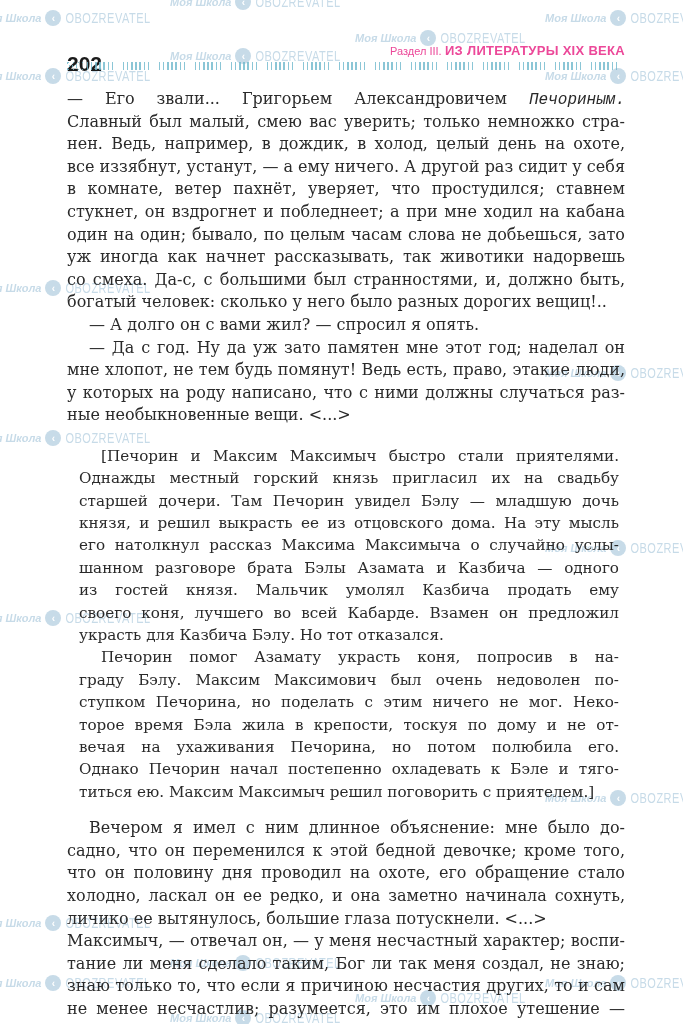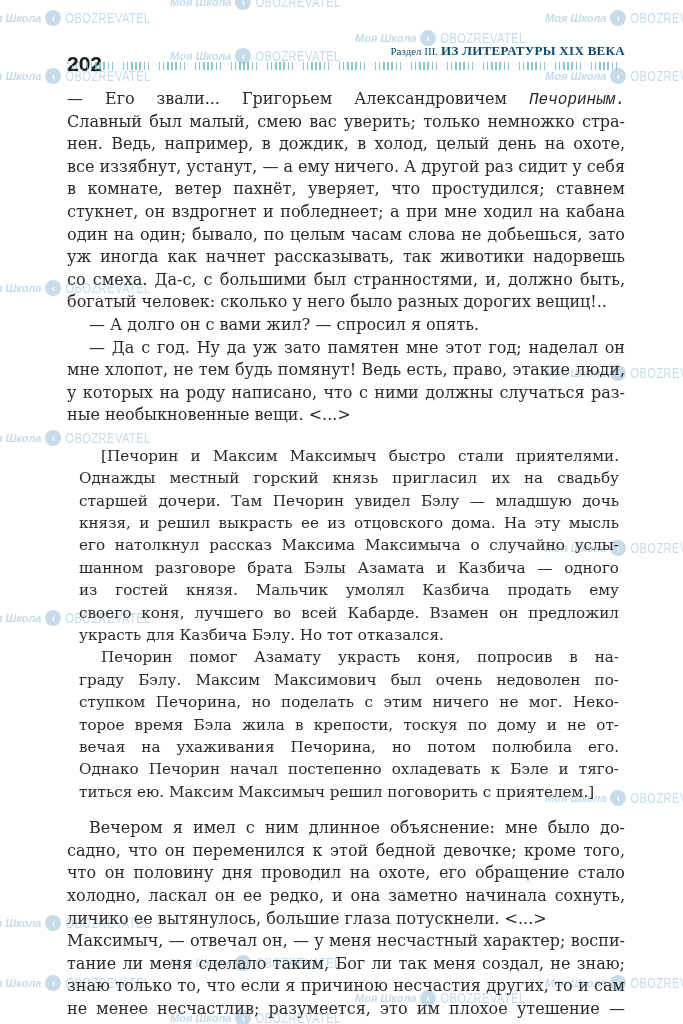--- a/index.html
+++ b/index.html
@@ -22,21 +22,21 @@
     }
     .wm .brand { font-size: 11px; letter-spacing: 0.5px; transform: scaleY(1.3); }
 
     .header { position: absolute; left: 67px; right: 58px; top: 40px; height: 20px; z-index: 1; }
     .page-num {
       position: absolute; left: 0; top: 12px;
       font-family: "Liberation Sans", sans-serif; font-weight: bold; font-size: 21px; color: #1a1a1a; text-align: right;
     }
     .section {
       position: absolute; right: 0; top: 3px;
-      font-family: Liberation Serif, serif; font-size: 12px; color: #0c4a6e;
+      font-family: Liberation Sans, sans-serif; font-size: 12px; color: #ec4899;
     }
     .section .sec-label { font-size: 11px; }
     .section .sec-title { font-weight: bold; font-size: 13px; letter-spacing: 0.3px; }
     .ornament {
       position: absolute; left: 67px; right: 58px; top: 62px; height: 8px; z-index: 1;
       background-image: repeating-linear-gradient(90deg, #6fb8cc 0 3px, transparent 3px 5px, #6fb8cc 5px 7px, transparent 7px 9px);
       opacity: 0.8;
       -webkit-mask: repeating-radial-gradient(circle at 4px 4px, #000 0 2px, transparent 2px 4px);
               mask: repeating-radial-gradient(circle at 4px 4px, #000 0 2px, transparent 2px 4px);
     }

